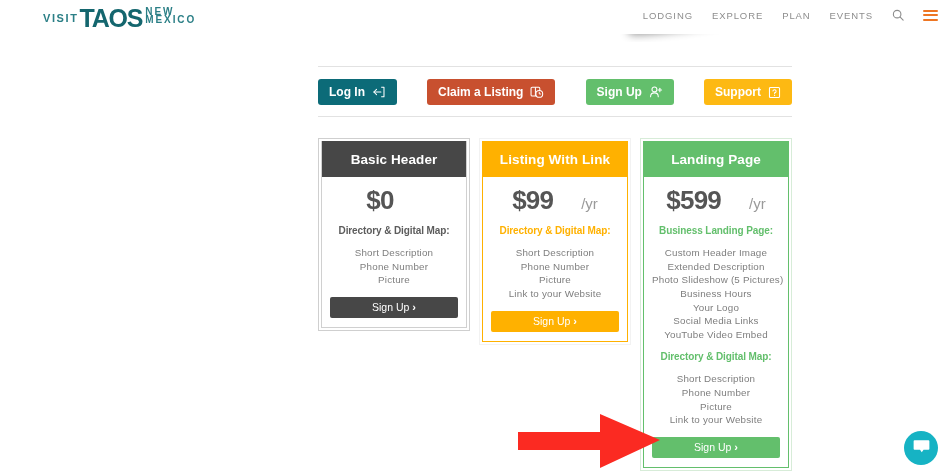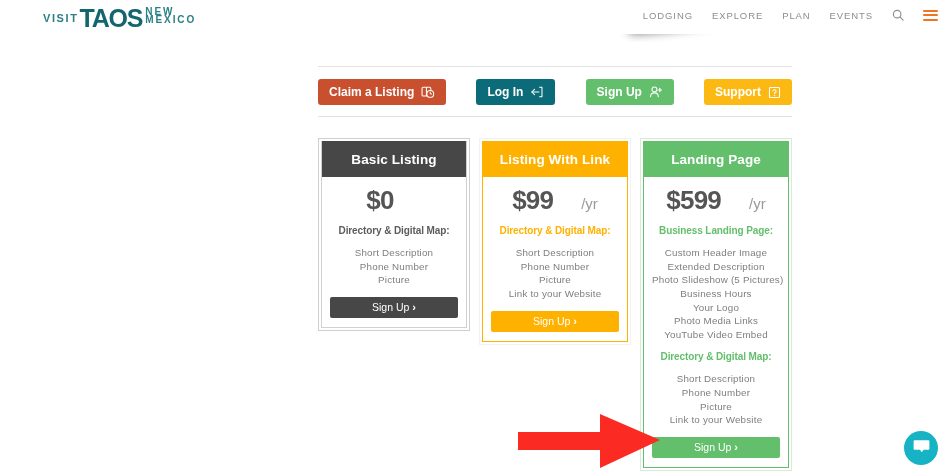--- a/index.html
+++ b/index.html
@@ -343,43 +343,43 @@
         <i></i>
       </span>
     </nav>
   </header>
 
   <div id="divider-top"></div>
   <div id="divider-bottom"></div>
 
   <div id="action-buttons">
 
+    <button class="action-btn btn-login">
+      <span>Log In</span>
+      <span>
+        <svg width="14" height="14" viewBox="0 0 16 16">
+          <path d="M10.5 2.6 h3.2 v10.8 h-3.2" fill="none" stroke="#ffffff" stroke-width="1.2" stroke-linejoin="round"></path>
+          <line x1="10.2" y1="8" x2="2.2" y2="8" stroke="#ffffff" stroke-width="1.2" stroke-linecap="round"></line>
+          <path d="M5.2 4.9 L2.1 8 L5.2 11.1" fill="none" stroke="#ffffff" stroke-width="1.2" stroke-linecap="round" stroke-linejoin="round"></path>
+        </svg>
+      </span>
+    </button>
+
     <button class="action-btn btn-claim">
       <span>Claim a Listing</span>
       <span>
         <svg width="14" height="14" viewBox="0 0 16 16">
           <rect x="1.2" y="2.6" width="10" height="10" rx="1.3" fill="none" stroke="#ffffff" stroke-width="1.2"></rect>
           <line x1="6.2" y1="2.6" x2="6.2" y2="12.6" stroke="#ffffff" stroke-width="1.2"></line>
           <circle cx="10.6" cy="10.2" r="3.9" fill="#c8502f" stroke="#ffffff" stroke-width="1.2"></circle>
           <path d="M10.6 8.2 v2.1 h1.6" fill="none" stroke="#ffffff" stroke-width="1.1" stroke-linecap="round"></path>
         </svg>
       </span>
     </button>
 
-    <button class="action-btn btn-login">
-      <span>Log In</span>
-      <span>
-        <svg width="14" height="14" viewBox="0 0 16 16">
-          <path d="M10.5 2.6 h3.2 v10.8 h-3.2" fill="none" stroke="#ffffff" stroke-width="1.2" stroke-linejoin="round"></path>
-          <line x1="10.2" y1="8" x2="2.2" y2="8" stroke="#ffffff" stroke-width="1.2" stroke-linecap="round"></line>
-          <path d="M5.2 4.9 L2.1 8 L5.2 11.1" fill="none" stroke="#ffffff" stroke-width="1.2" stroke-linecap="round" stroke-linejoin="round"></path>
-        </svg>
-      </span>
-    </button>
-
     <button class="action-btn btn-signup">
       <span>Sign Up</span>
       <span>
         <svg width="14" height="14" viewBox="0 0 16 16">
           <circle cx="6.2" cy="5" r="2.8" fill="none" stroke="#ffffff" stroke-width="1.2"></circle>
           <path d="M1.8 13.4 c0-2.9 2-4.4 4.4-4.4 c2.4 0 4.4 1.5 4.4 4.4" fill="none" stroke="#ffffff" stroke-width="1.2" stroke-linecap="round"></path>
           <line x1="12.4" y1="3.6" x2="12.4" y2="7.6" stroke="#ffffff" stroke-width="1.2" stroke-linecap="round"></line>
           <line x1="10.4" y1="5.6" x2="14.4" y2="5.6" stroke="#ffffff" stroke-width="1.2" stroke-linecap="round"></line>
         </svg>
       </span>
@@ -395,21 +395,21 @@
         </svg>
       </span>
     </button>
 
   </div>
 
   <div id="pricing-row">
 
     <div class="card-outer basic">
       <div class="card">
-        <div class="card-header">Basic Listing</div>
+        <div class="card-header">Basic Header</div>
         <div class="card-body">
           <div class="price">
             <span>$0</span><span class="per"></span>
           </div>
           <div class="section-label">Directory &amp; Digital Map:</div>
           <ul class="feature-list">
             <li>Short Description</li>
             <li>Phone Number</li>
             <li>Picture</li>
           </ul>
@@ -451,21 +451,21 @@
             <span>$599</span><span class="per">/yr</span>
           </div>
 
           <div class="section-label">Business Landing Page:</div>
           <ul class="feature-list">
             <li>Custom Header Image</li>
             <li>Extended Description</li>
             <li>Photo Slideshow (5 Pictures)</li>
             <li>Business Hours</li>
             <li>Your Logo</li>
-            <li>Photo Media Links</li>
+            <li>Social Media Links</li>
             <li>YouTube Video Embed</li>
           </ul>
 
           <div class="section-label">Directory &amp; Digital Map:</div>
           <ul class="feature-list">
             <li>Short Description</li>
             <li>Phone Number</li>
             <li>Picture</li>
             <li>Link to your Website</li>
           </ul>

